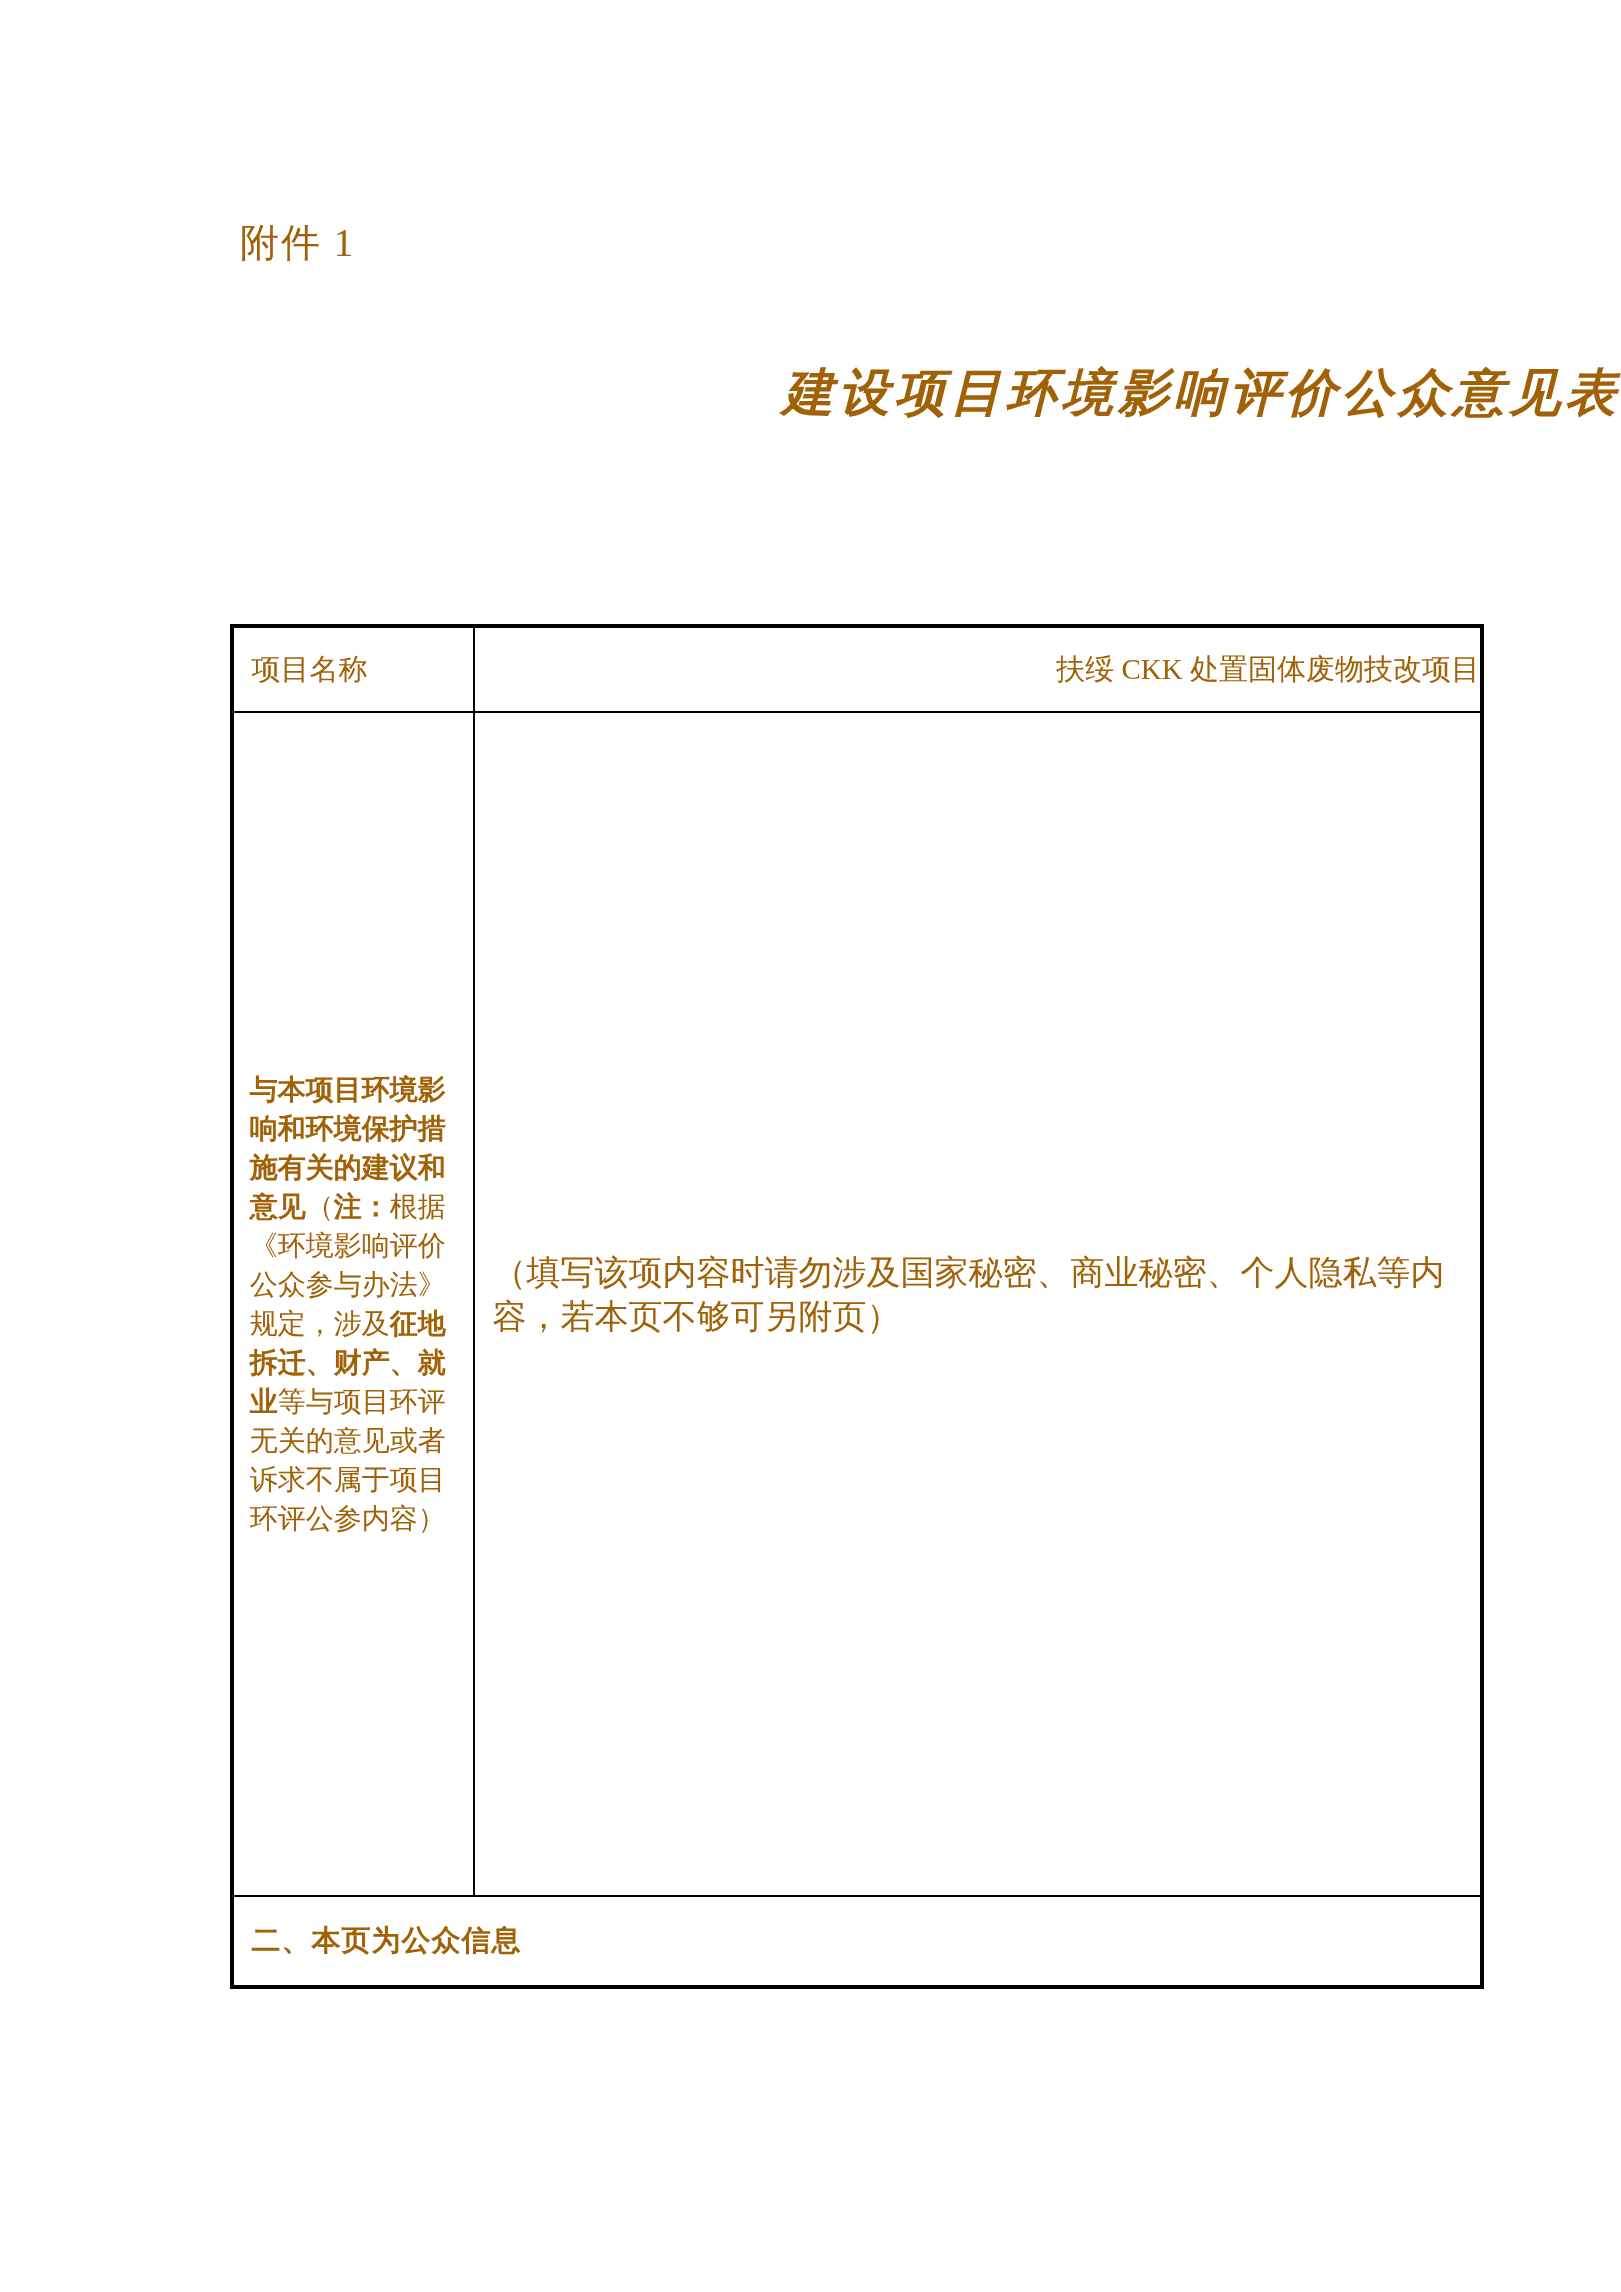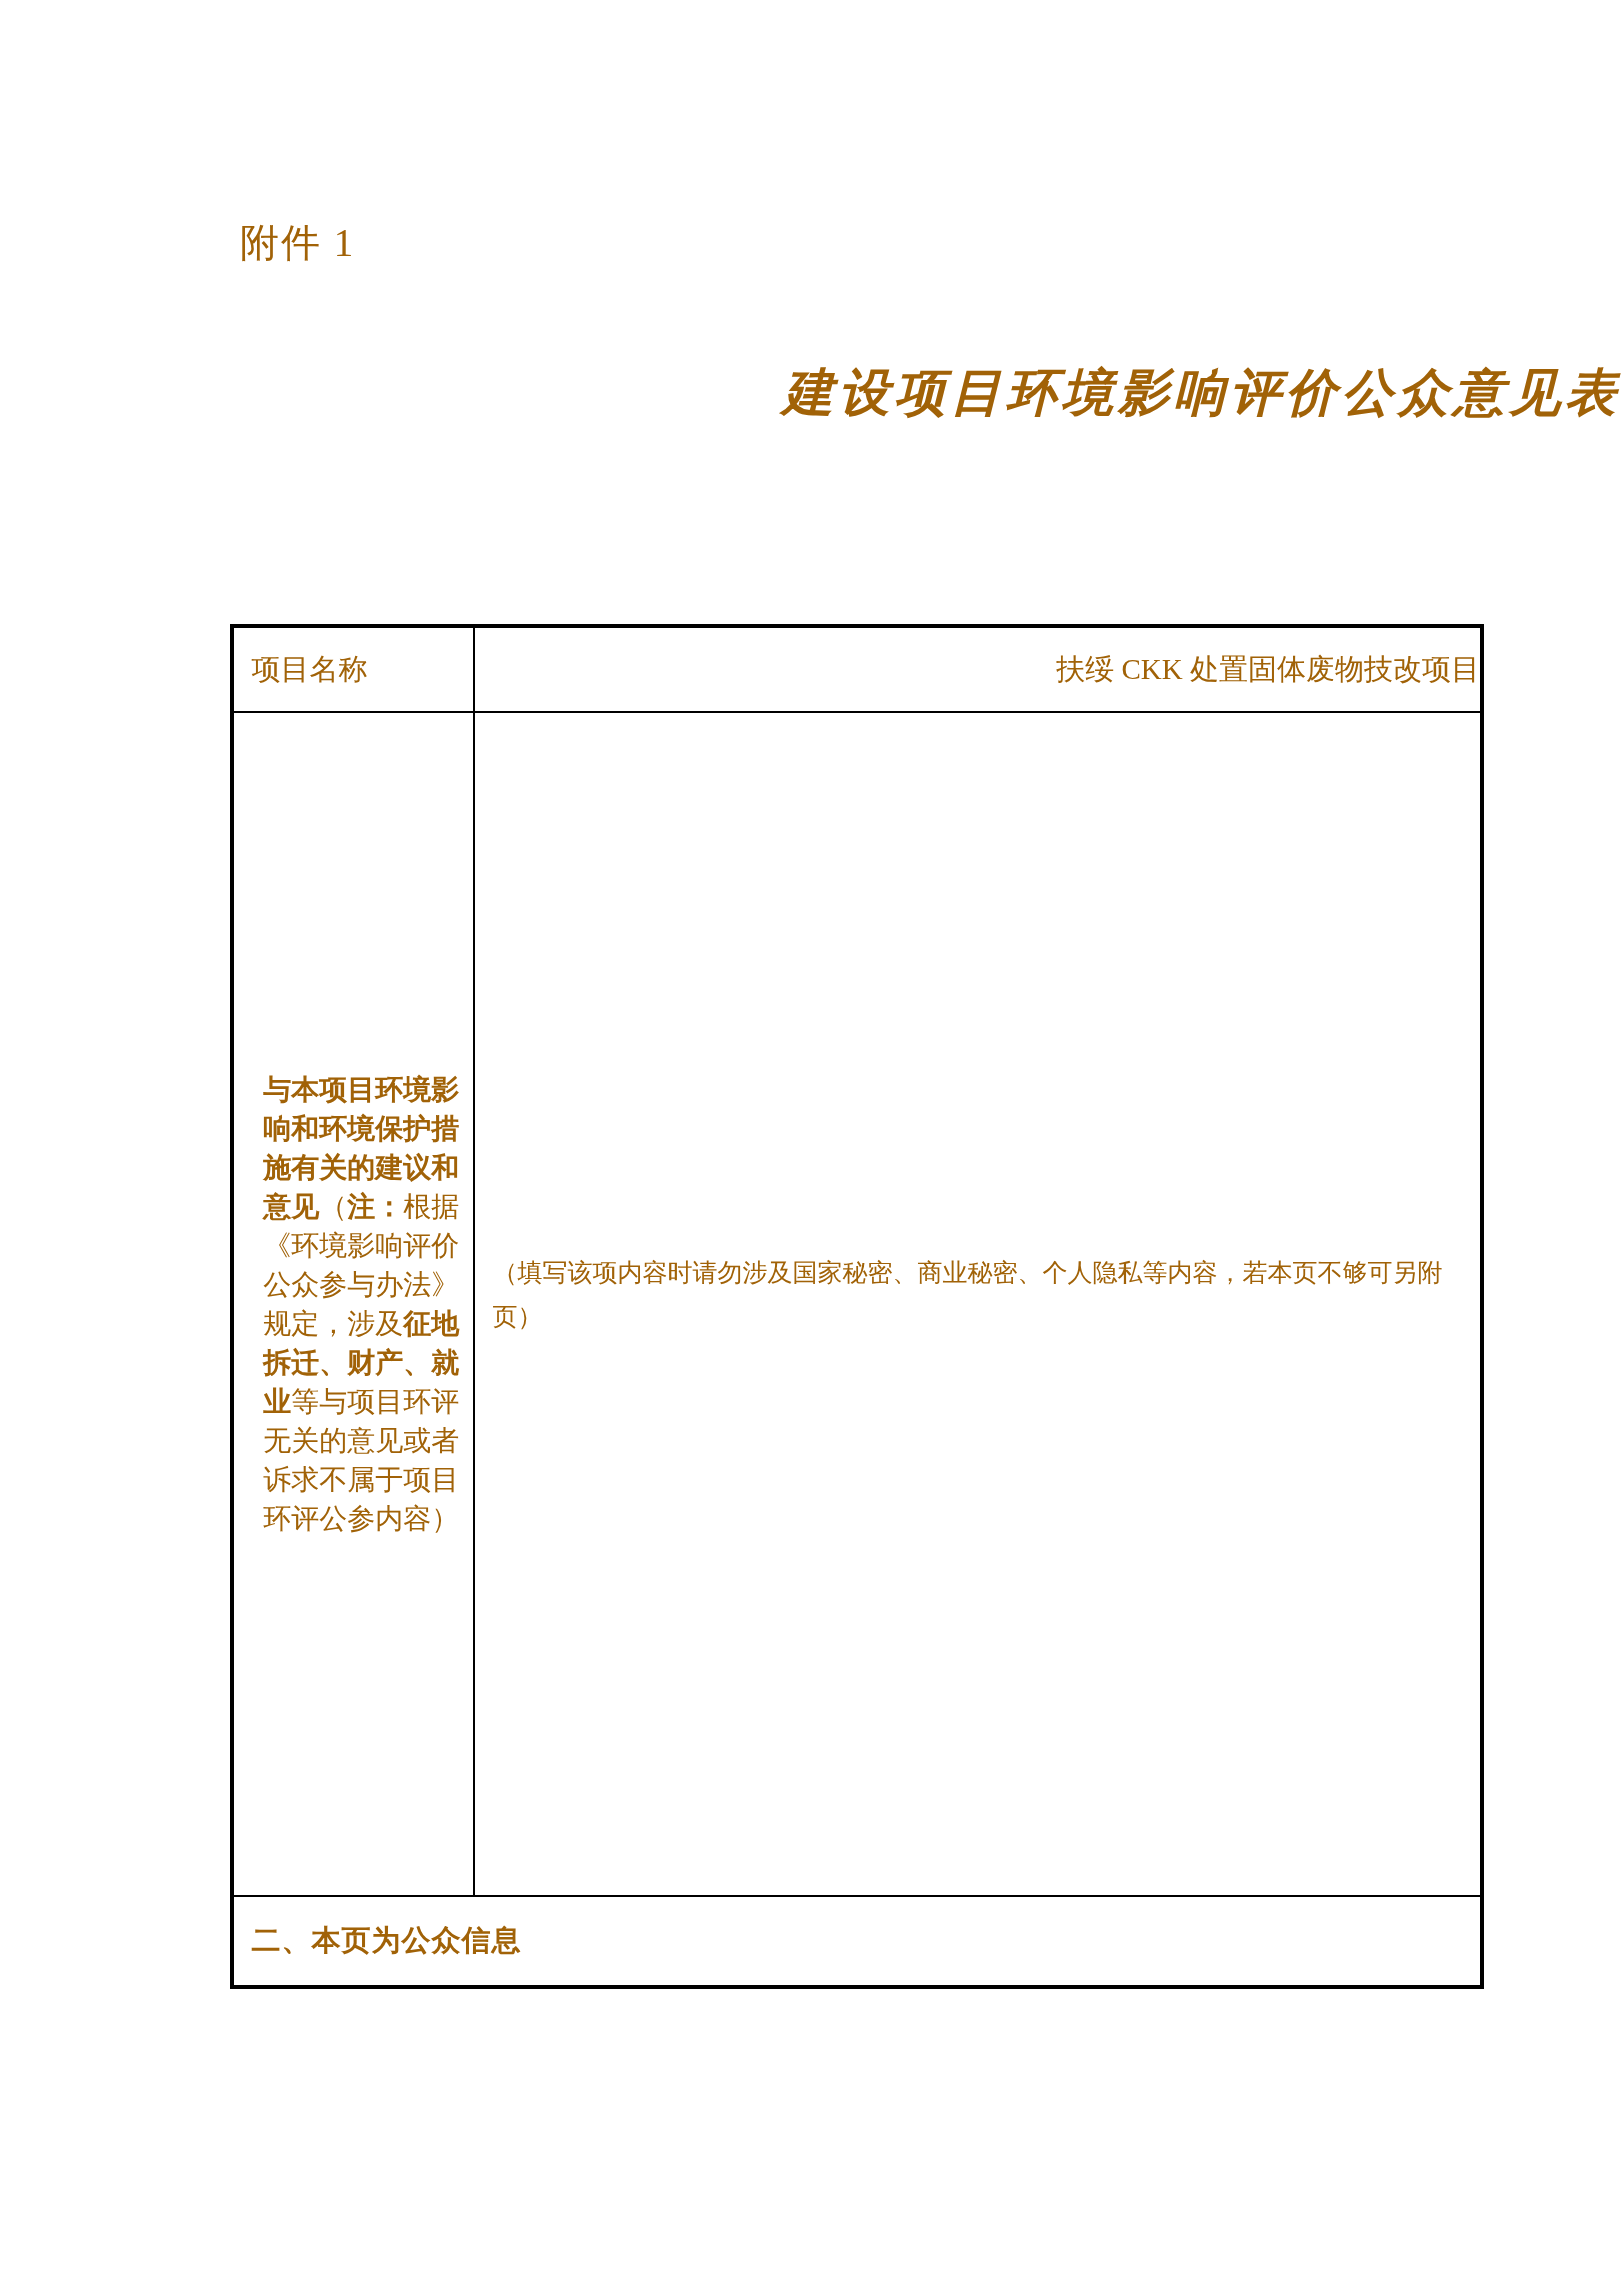--- a/index.html
+++ b/index.html
@@ -80,30 +80,30 @@
     font-weight: bold;
     letter-spacing: 1px;
   }
   .section-header-bottom { height: 91px; }
 
   .opinion-label-cell { height: 1184px; vertical-align: middle; }
   .opinion-label {
     padding: 0 13.7px 0 15.7px;
     font-size: 28px;
     line-height: 39px;
-    text-align: right;
+    text-align: left;
     word-break: break-all;
   }
   .opinion-label .seg-bold { font-weight: bold; }
 
   .opinion-content-cell { vertical-align: bottom; }
   .opinion-blank-area { width: 100%; height: 100%; }
   .opinion-note {
     padding: 0 25.5px 17.6px 17.6px;
-    font-size: 25px;
+    font-size: 34px;
     line-height: 44px;
     text-align: left;
   }
 </style>
 </head>
 <body>
 
 <div class="page">
 
   <div class="attachment-label">附件 1</div>

